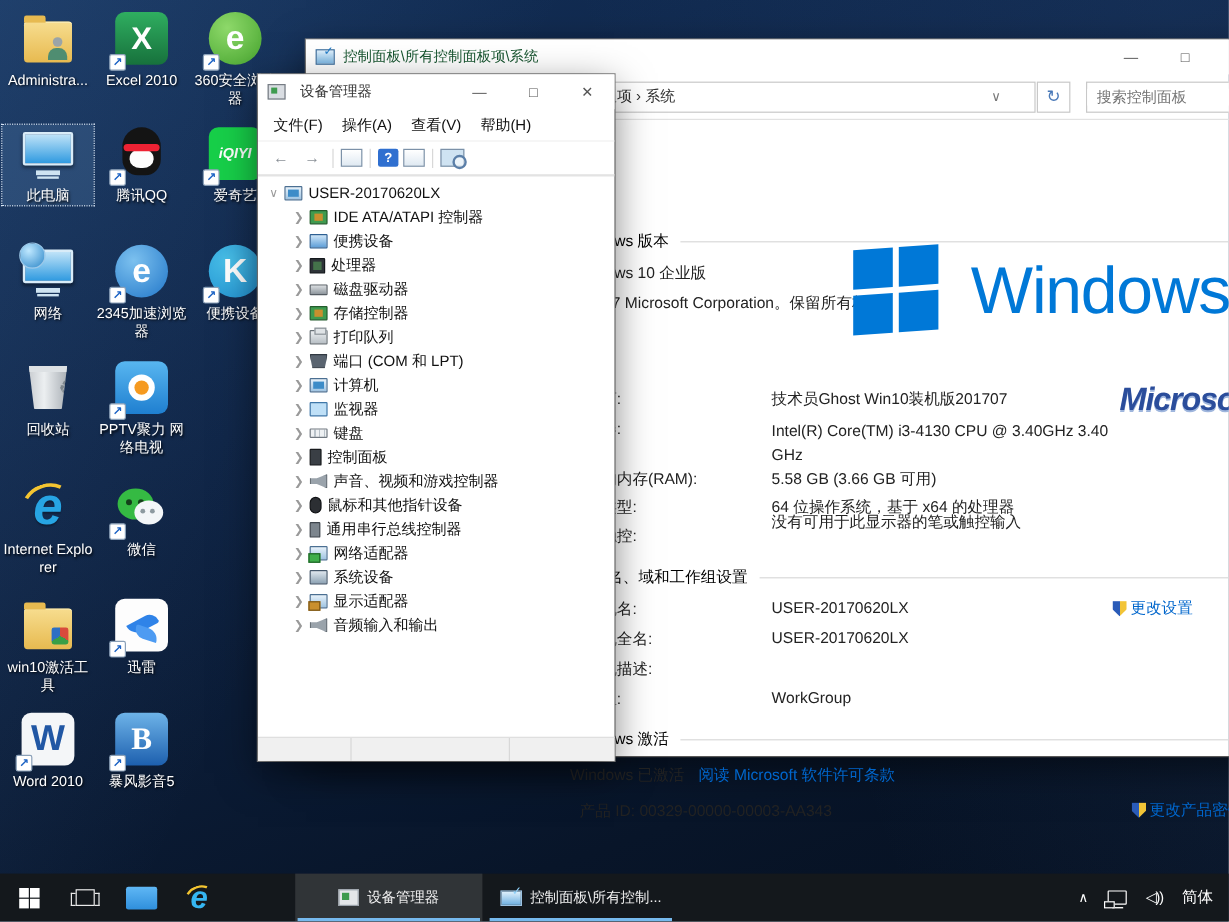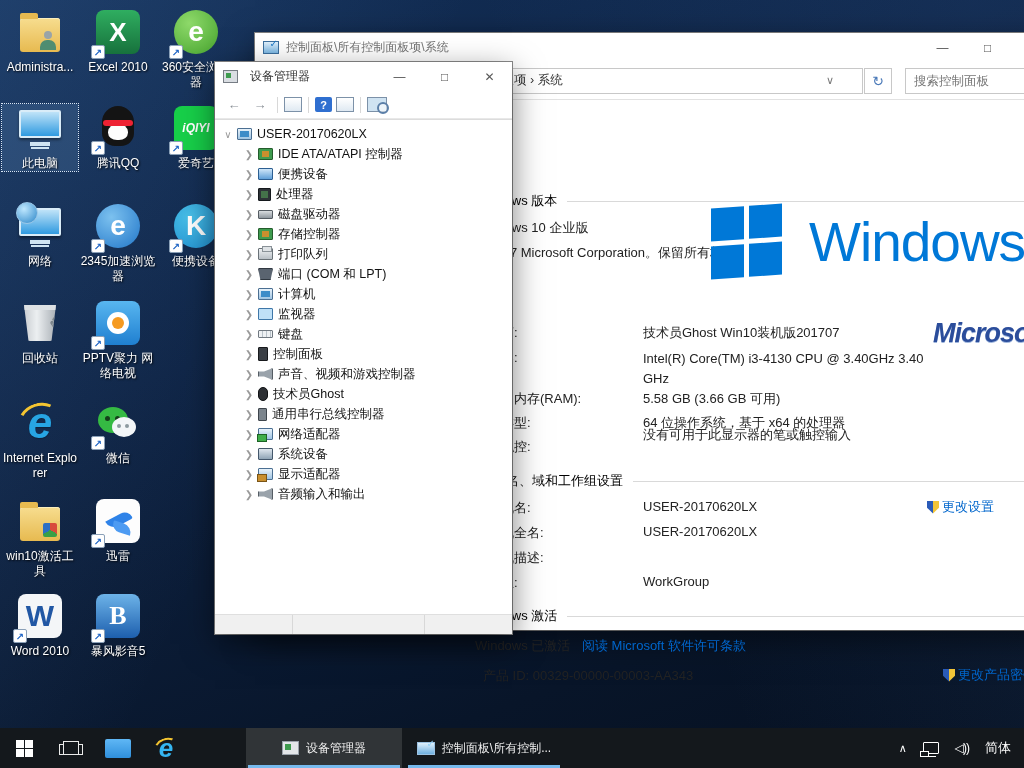--- a/index.html
+++ b/index.html
@@ -318,21 +318,21 @@
         <div class="art-app g-storm">B</div>
         <span class="badge">↗</span>
       </div>
     <div class="dlabel">暴风影音5</div>
   </div>
 </div>
 
 <div class="win" id="syswin" style="z-index:10">
   <div class="titlebar">
     <span class="cpicon"></span>
-    <span style="color:#737373">控制面板\所有控制面板项\系统</span>
+    <span style="color:#14532d">控制面板\所有控制面板项\系统</span>
     <div class="tbtns">
       <div class="tbtn">—</div>
       <div class="tbtn">□</div>
       <div class="tbtn">✕</div>
     </div>
   </div>
   <div class="addrbar">
     <div class="crumbbox">
       <span style="white-space:nowrap">控制面板  ›  所有控制面板项  ›  系统</span>
       <span class="chev">∨</span>
@@ -407,20 +407,26 @@
 <div class="win" id="dmwin" style="z-index:20">
   <div class="titlebar">
     <span class="dmicon"></span>
     <span style="margin-left:6px">设备管理器</span>
     <div class="tbtns">
       <div class="tbtn">—</div>
       <div class="tbtn">□</div>
       <div class="tbtn">✕</div>
     </div>
   </div>
+  <div class="menubar">
+    <span>文件(F)</span>
+    <span>操作(A)</span>
+    <span>查看(V)</span>
+    <span>帮助(H)</span>
+  </div>
   <div class="toolbar">
     <span class="tool">←</span>
     <span class="tool">→</span>
     <span class="tsep"></span>
     <span class="tool box"></span>
     <span class="tsep"></span>
     <span class="tool help">?</span>
     <span class="tool box"></span>
     <span class="tsep"></span>
     <span class="tool scan"></span>
@@ -487,21 +493,21 @@
         <span>控制面板</span>
       </div>
     <div class="trow lvl1" style="top:244px">
         <span class="chev">❯</span>
         <span class="ti t-speaker"></span>
         <span>声音、视频和游戏控制器</span>
       </div>
     <div class="trow lvl1" style="top:264px">
         <span class="chev">❯</span>
         <span class="ti t-mouse"></span>
-        <span>技术员Ghost</span>
+        <span>鼠标和其他指针设备</span>
       </div>
     <div class="trow lvl1" style="top:284px">
         <span class="chev">❯</span>
         <span class="ti t-usb"></span>
         <span>通用串行总线控制器</span>
       </div>
     <div class="trow lvl1" style="top:304px">
         <span class="chev">❯</span>
         <span class="ti t-net"></span>
         <span>网络适配器</span>

